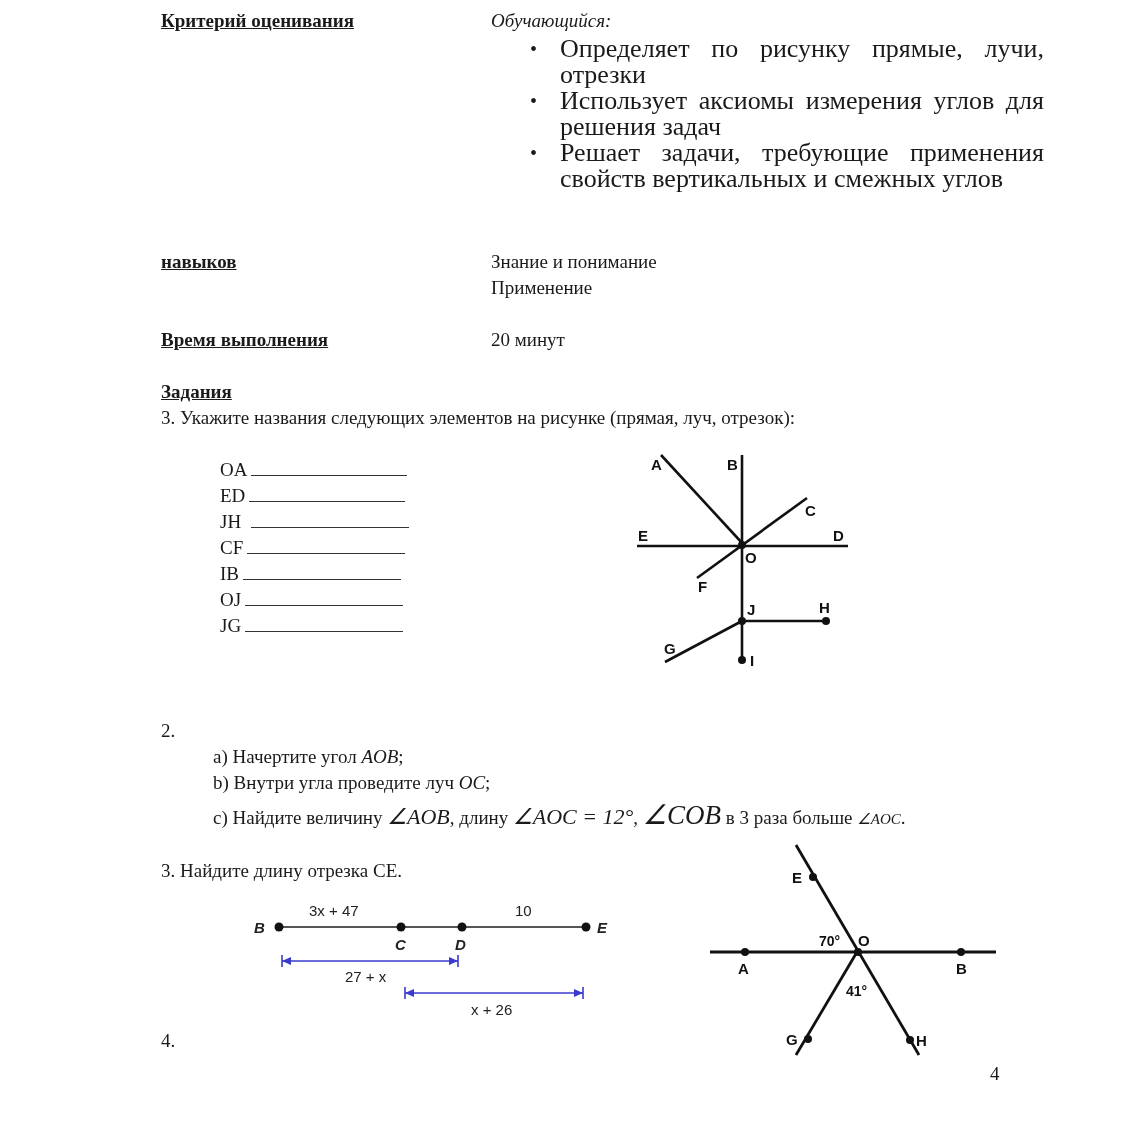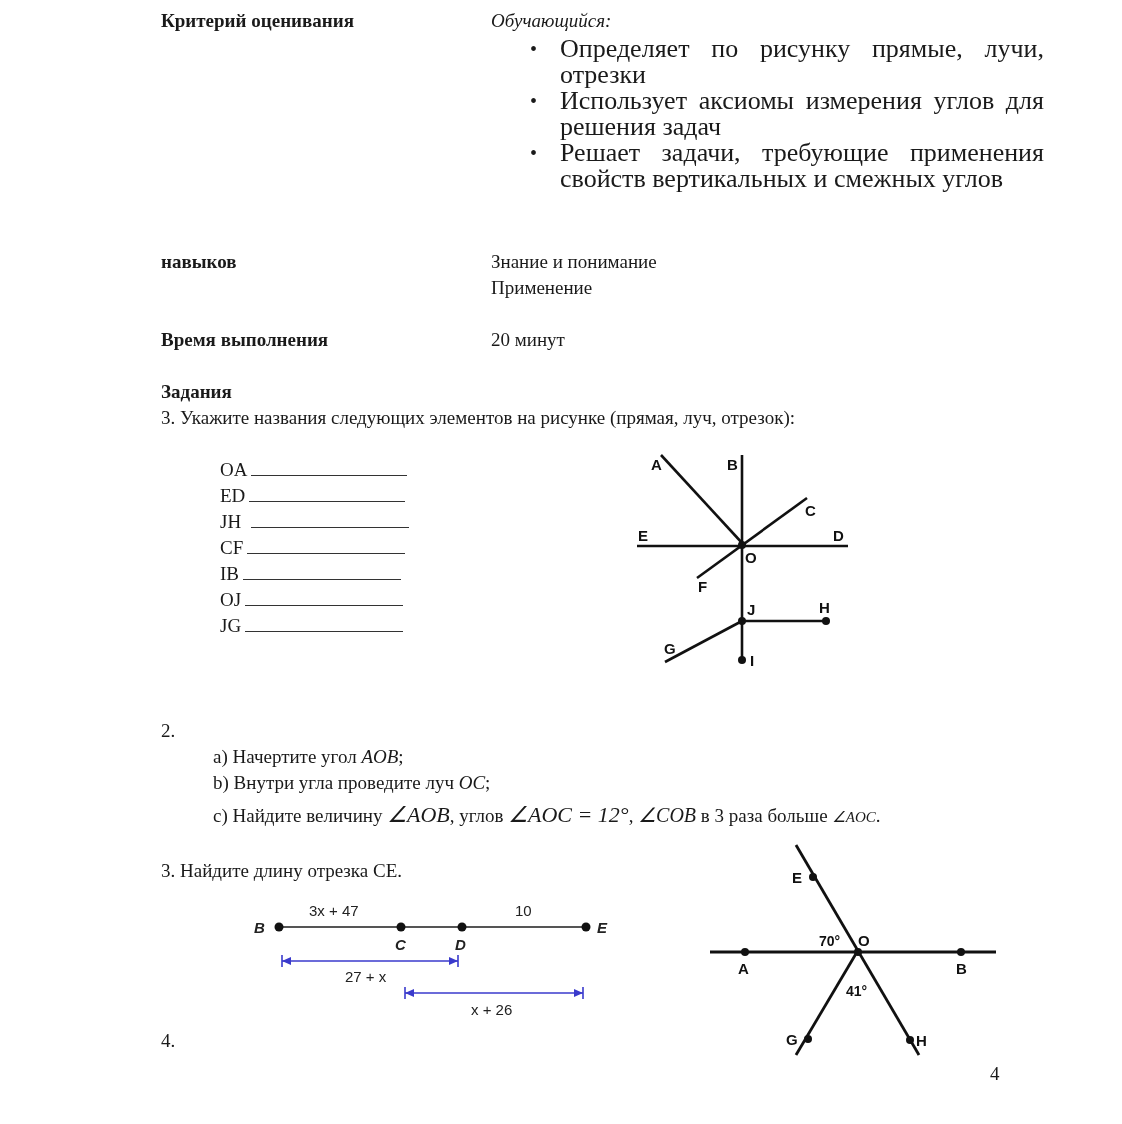--- a/index.html
+++ b/index.html
@@ -1,19 +1,19 @@
 <!DOCTYPE html>
 <html><head>
 <meta charset="utf-8">
 <style>
   html, body { margin: 0; padding: 0; background: #ffffff; }
   body { width: 1122px; height: 1124px; position: relative; overflow: hidden;
          font-family: "Liberation Serif", "DejaVu Serif", serif; color: #1a1a1a; }
   .abs { position: absolute; }
-  .b { font-weight: bold; }
+  .b { font-weight: bold; text-decoration: underline; }
   .t { font-size: 19px; line-height: 26px; }
   .it { font-style: italic; }
   ul.crit { list-style: none; margin: 0; padding: 0; position: absolute; left: 528px; top: 36px; width: 516px; }
   ul.crit li { position: relative; padding-left: 32px; font-size: 26px; line-height: 26px; text-align: justify; text-align-last: left; }
   ul.crit li::before { content: "\2022"; position: absolute; left: 2px; top: 0; font-size: 20px; }
   .blank-row { position: absolute; left: 220px; font-size: 19px; line-height: 26px; white-space: nowrap; }
   .blank-line { display: inline-block; border-bottom: 1.5px solid #333; height: 18px; vertical-align: baseline; margin-left: 4px; }
   svg text { font-family: "Liberation Sans", "DejaVu Sans", sans-serif; }
   .math { font-family: "Liberation Serif", serif; font-style: italic; }
 </style>
@@ -76,21 +76,21 @@
     <text x="127" y="175">J</text>
     <text x="199" y="173">H</text>
     <text x="44" y="214">G</text>
     <text x="130" y="226">I</text>
   </g>
 </svg>
 
 <div class="abs t" style="left:161px; top:718px;">2.</div>
 <div class="abs t" style="left:213px; top:744px;"><span>a) Начертите угол </span><span class="math">AOB</span><span>;</span></div>
 <div class="abs t" style="left:213px; top:770px;"><span>b) Внутри угла проведите луч </span><span class="math">OC</span><span>;</span></div>
-<div class="abs t" style="left:213px; top:802px;"><span>c) Найдите величину </span><span class="math" style="font-size:22px;">∠AOB</span><span>, углов </span><span class="math" style="font-size:22px;">∠AOC = 12°</span><span>, </span><span class="math" style="font-size:20px;">∠COB</span><span> в 3 раза больше </span><span class="math" style="font-size:15px;">∠AOC</span><span>.</span></div>
+<div class="abs t" style="left:213px; top:802px;"><span>c) Найдите величину </span><span class="math" style="font-size:22px;">∠AOB</span><span>, длину </span><span class="math" style="font-size:22px;">∠AOC = 12°</span><span>, </span><span class="math" style="font-size:27px;">∠COB</span><span> в 3 раза больше </span><span class="math" style="font-size:15px;">∠AOC</span><span>.</span></div>
 
 <div class="abs t" style="left:161px; top:858px;">3. Найдите длину отрезка CE.</div>
 <svg class="abs" style="left:245px; top:895px;" width="380" height="130">
   <line x1="34" y1="32" x2="341" y2="32" stroke="#555" stroke-width="2"></line>
   <g fill="#111">
     <circle cx="34" cy="32" r="4.5"></circle>
     <circle cx="156" cy="32" r="4.5"></circle>
     <circle cx="217" cy="32" r="4.5"></circle>
     <circle cx="341" cy="32" r="4.5"></circle>
   </g>

